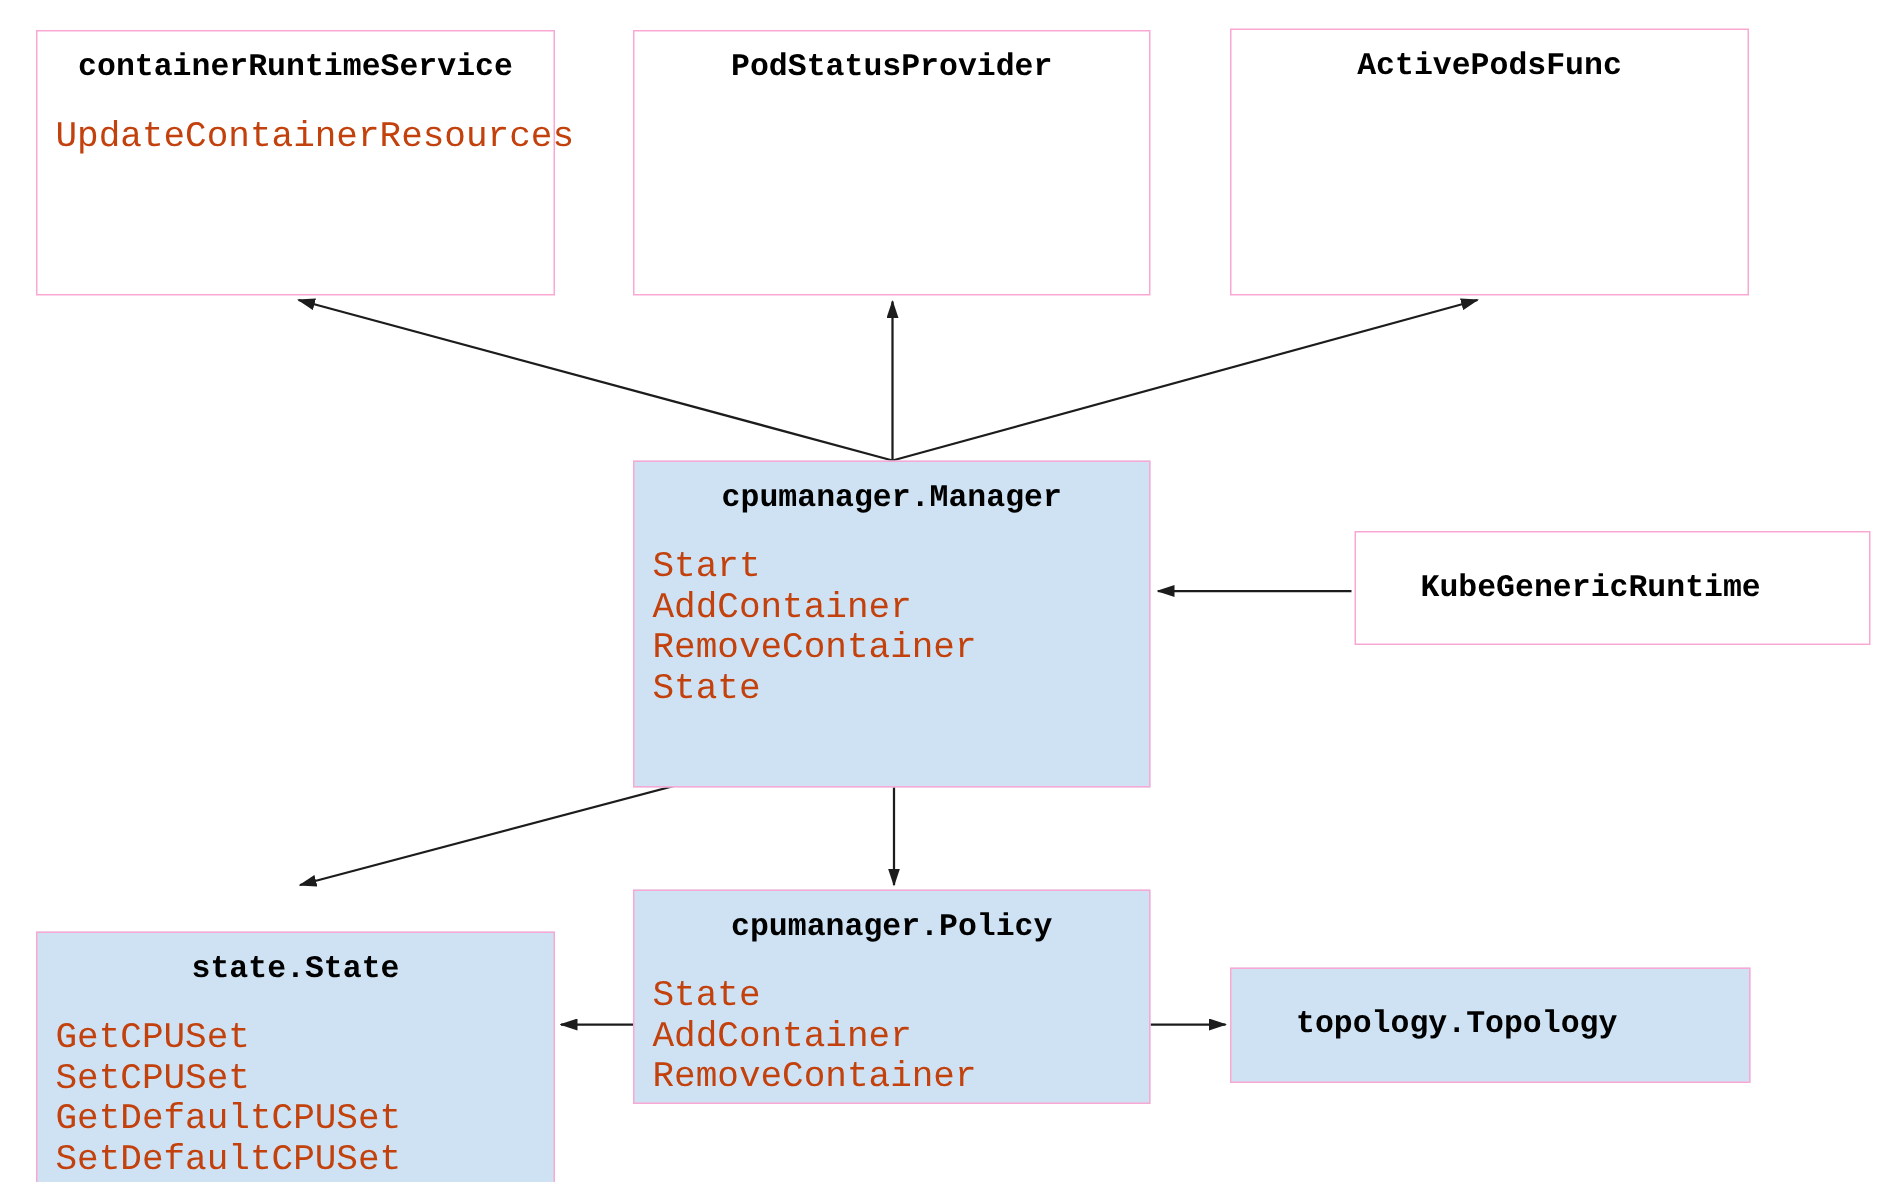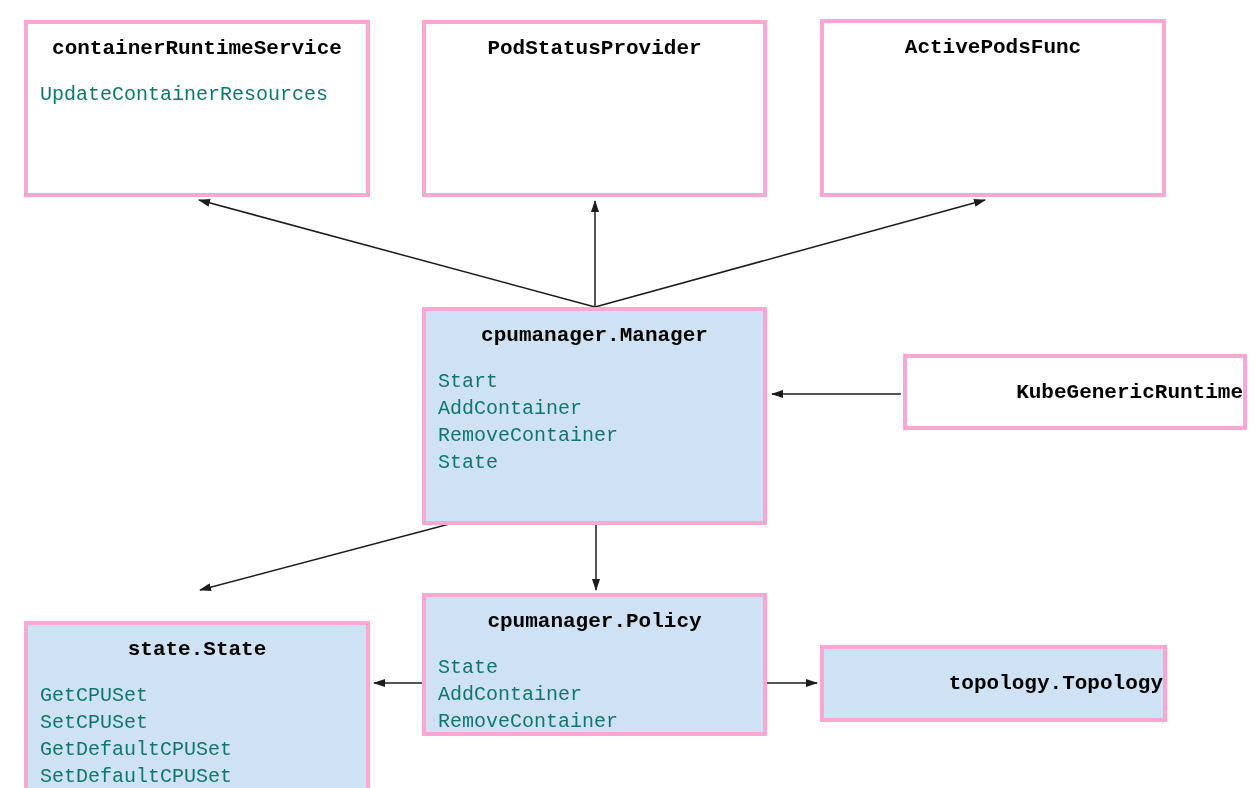--- a/index.html
+++ b/index.html
@@ -12,39 +12,39 @@
     overflow: hidden;
   }
   .edges {
     position: absolute;
     left: 0; top: 0;
     width: 1258px; height: 788px;
   }
   .box {
     position: absolute;
     box-sizing: border-box;
-    border: 4px solid #f9a8d4;
+    border: 1px solid #f9a8d4;
     background: #ffffff;
   }
   .box.blue { background: #cfe2f3; }
   .box-title {
     padding-top: 13px;
     text-align: center;
     font-weight: bold;
     font-size: 21px;
     color: #000000;
     white-space: nowrap;
   }
-  .box.center-title { display: flex; align-items: center; justify-content: flex-end; padding-left: 43px; }
+  .box.center-title { display: flex; align-items: center; justify-content: flex-start; padding-left: 43px; }
   .box.center-title .box-title { padding-top: 0; }
   .box-methods {
     padding: 21px 0 0 12px;
-    font-size: 20px;
+    font-size: 24px;
     line-height: 27px;
-    color: #0f766e;
+    color: #c2410c;
     white-space: nowrap;
   }
   line { stroke: #1c1c1c; stroke-width: 1.5; }
 </style>
 </head>
 <body>
 
 <div class="canvas">
 
   <svg class="edges" viewBox="0 0 1258 788" xmlns="http://www.w3.org/2000/svg">

